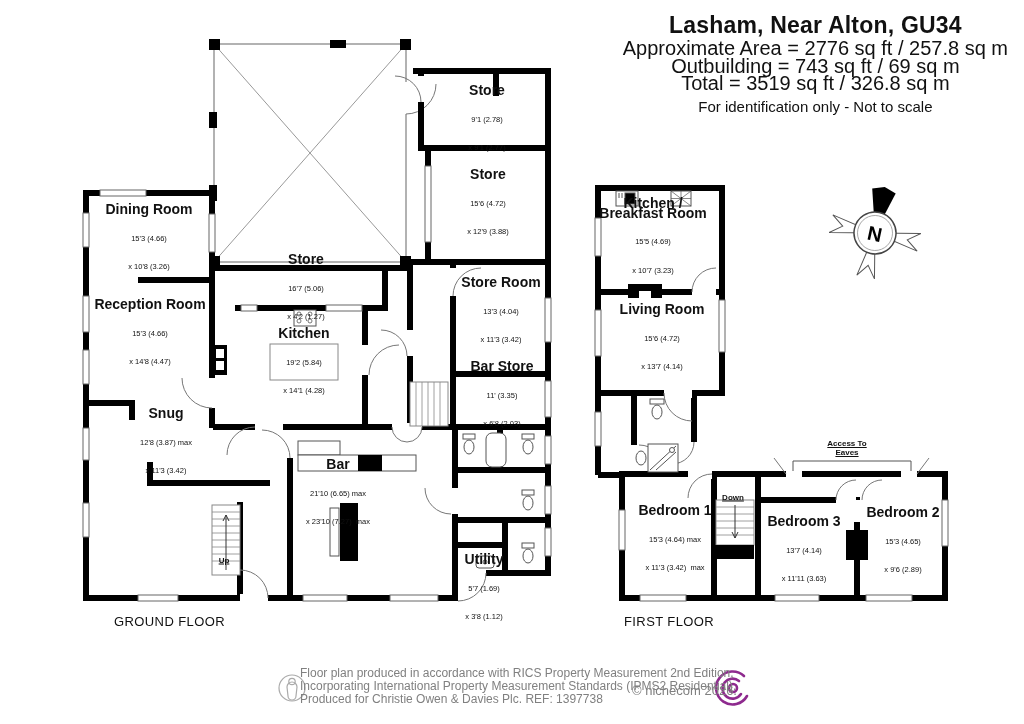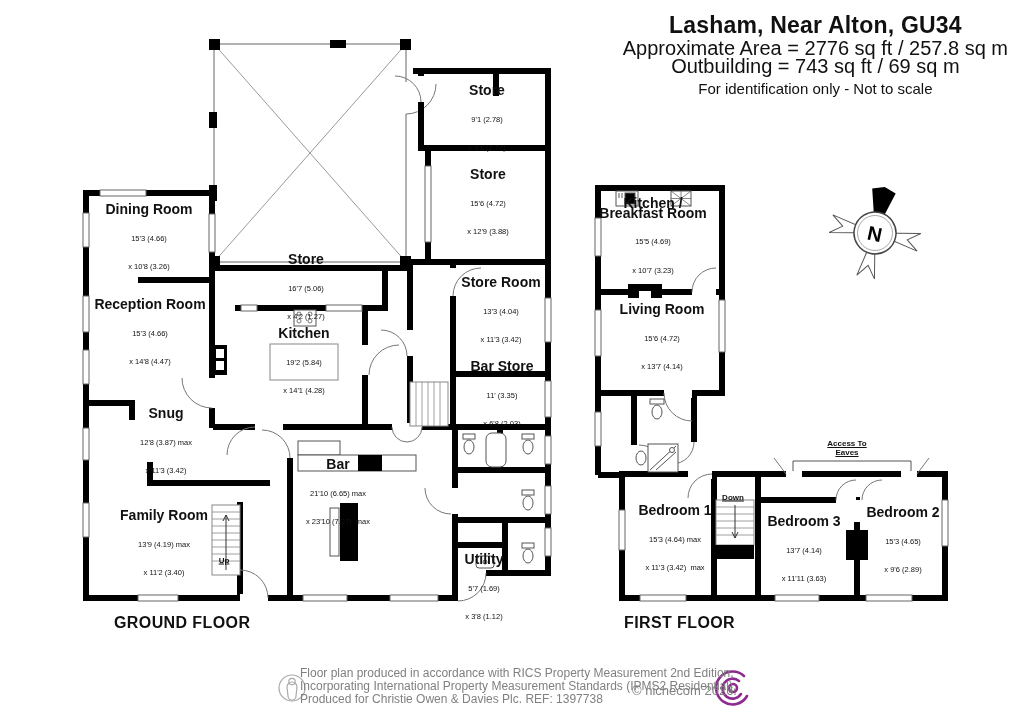--- a/index.html
+++ b/index.html
@@ -10,36 +10,37 @@
   #header .title{font-size:23px;font-weight:bold;letter-spacing:.2px;}
   #header .area{font-size:20px;margin-top:2px;line-height:15.5px;}
   #header .note{font-size:15px;margin-top:6px;}
   
   .rlabel{position:absolute;transform:translate(-50%,-50%);text-align:center;
           font-size:7.5px;line-height:9.5px;color:#111;white-space:pre;z-index:5;}
   .rlabel b{display:block;font-size:14px;white-space:pre-line;line-height:9.5px;}
   .rlabel span{display:block;}
   .tiny{position:absolute;transform:translate(-50%,-50%);font-size:8px;font-weight:bold;
         text-align:center;white-space:pre-line;z-index:5;text-decoration:underline;}
-  .floor-title{position:absolute;font-size:16px;font-weight:bold;letter-spacing:.4px;z-index:5;}
+  .floor-title{position:absolute;font-size:13px;font-weight:normal;letter-spacing:.4px;z-index:5;}
   
   #footer-text{position:absolute;left:300px;top:667px;font-size:12px;line-height:13px;color:#808080;}
   #copyright{position:absolute;left:632px;top:683px;font-size:13px;color:#808080;}
   svg{position:absolute;left:0;top:0;}
   svg text{font-family:"Liberation Sans",sans-serif;}
 </style>
 </head>
 <body>
 
 <div id="page">
 
   <div id="header">
     <div class="title">Lasham, Near Alton, GU34</div>
     <div class="area">Approximate Area = 2776 sq ft / 257.8 sq m</div>
     <div class="area">Outbuilding = 743 sq ft / 69 sq m</div>
+    <div class="area">Total = 3519 sq ft / 326.8 sq m</div>
     <div class="note">For identification only - Not to scale</div>
   </div>
 
   <svg width="1024" height="724" viewBox="0 0 1024 724">
 
     <g>
       <rect x="214" y="44" width="192" height="218" fill="#fff" stroke="#999" stroke-width="1.5"></rect>
       <line x1="214" y1="44" x2="406" y2="262" stroke="#999" stroke-width="1"></line>
       <line x1="406" y1="44" x2="214" y2="262" stroke="#999" stroke-width="1"></line>
       <g fill="#000">
@@ -315,25 +316,20 @@
   <div class="rlabel" style="left:304px;top:362px">
     <b>Kitchen</b>
     <span>19'2 (5.84)</span>
     <span>x 14'1 (4.28)</span>
   </div>
   <div class="rlabel" style="left:166px;top:442px">
     <b>Snug</b>
     <span>12'8 (3.87) max</span>
     <span>x 11'3 (3.42)</span>
   </div>
-  <div class="rlabel" style="left:164px;top:544px">
-    <b>Family Room</b>
-    <span>13'9 (4.19) max</span>
-    <span>x 11'2 (3.40)</span>
-  </div>
   <div class="rlabel" style="left:338px;top:493px">
     <b>Bar</b>
     <span>21'10 (6.65) max</span>
     <span>x 23'10 (7.27)  max</span>
   </div>
   <div class="rlabel" style="left:484px;top:588px">
     <b>Utility</b>
     <span>5'7 (1.69)</span>
     <span>x 3'8 (1.12)</span>
   </div>

